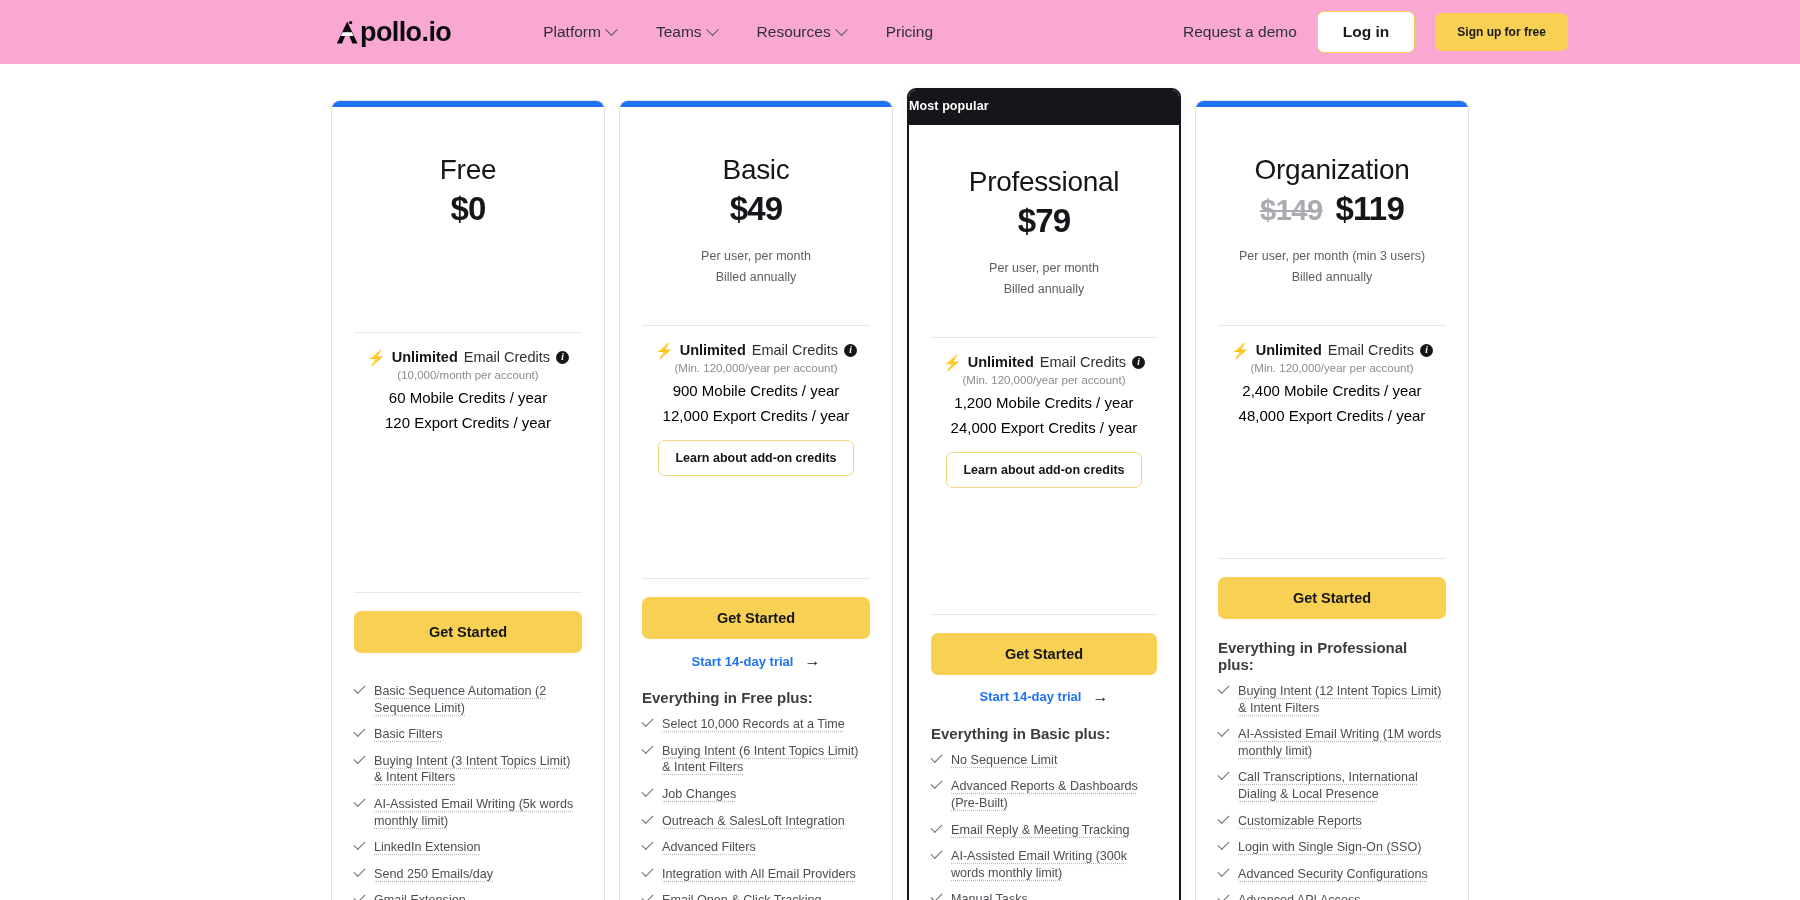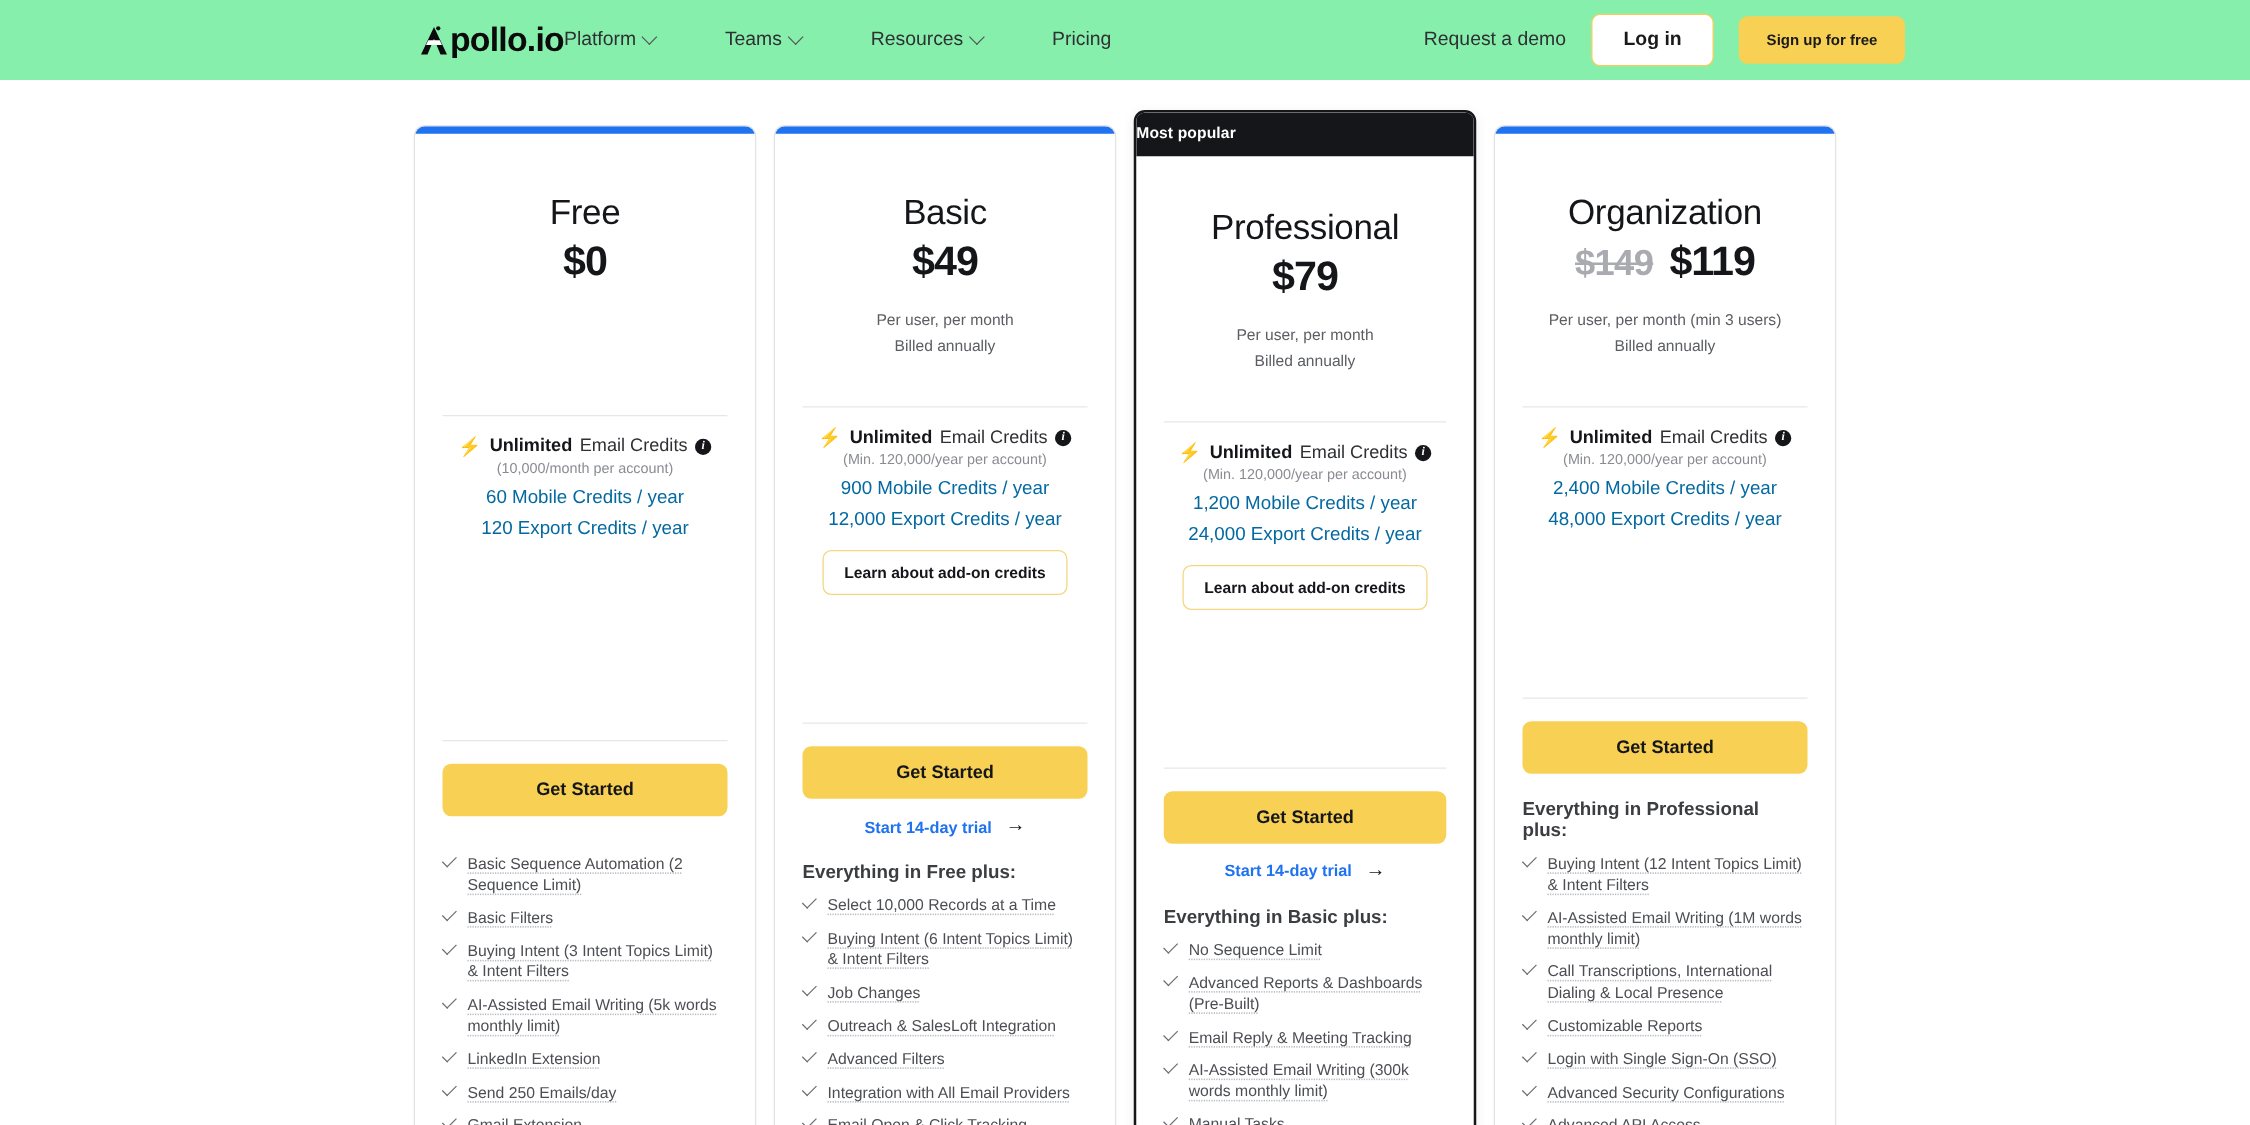--- a/index.html
+++ b/index.html
@@ -11,36 +11,37 @@
     color: #1a1a1a;
     -webkit-font-smoothing: antialiased;
   }
 
   
   .site-header {
     height: 64px;
     display: flex;
     align-items: center;
     padding: 0 0 0 336px;
-    background: #86efac;
+    background: #f9a8d4;
   }
   .brand {
     display: flex;
     align-items: center;
     font-size: 27px;
     font-weight: 700;
     letter-spacing: -0.6px;
     color: #0b0b0b;
   }
   .brand-mark { margin-right: 1px; display: inline-flex; align-items: flex-end; }
 
   .main-nav {
     display: flex;
     align-items: center;
-    gap: 56px;
+    gap: 40px;
+    margin-left: 92px;
   }
   .nav-item {
     display: flex;
     align-items: center;
     gap: 6px;
     font-size: 15.5px;
     color: #2f3033;
     cursor: pointer;
     white-space: nowrap;
   }
@@ -215,21 +216,21 @@
     cursor: pointer;
     flex: none;
   }
   .credit-sub {
     font-size: 11.5px;
     color: #8a8c91;
     margin-top: 4px;
   }
   .credit-line {
     font-size: 15px;
-    color: #0369a1;
+    color: #000000;
     margin-top: 8px;
   }
 
   .addon-btn {
     margin-top: 16px;
     width: 196px;
     padding: 10px 0;
     font-size: 12.5px;
     font-weight: 700;
     color: #15161a;

